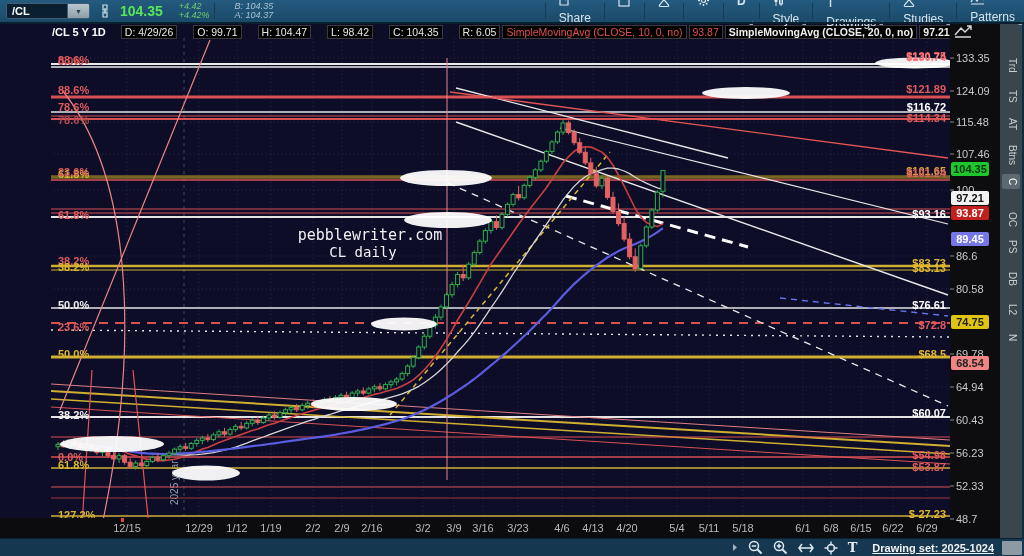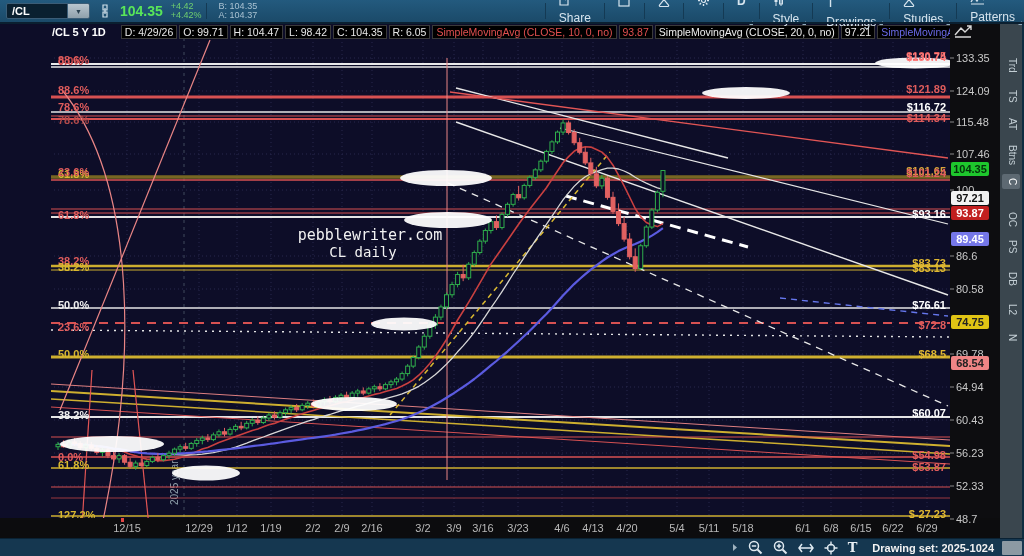--- a/index.html
+++ b/index.html
@@ -14,54 +14,54 @@
   .topbar .sep { width:1px; height:16px; background:#143a54; margin:0 4px; }
   .symbox { display:flex; align-items:center; margin-left:6px; width:84px; height:16px;
     background:#0a2030; border:1px solid #3b5d77; border-radius:2px; }
   .symbox .symtext { flex:1; padding-left:5px; color:#fff; font-weight:bold; font-size:11px; }
   .symbox .caretbox { width:22px; height:14px; background:linear-gradient(#b9c6cf,#8fa0ab);
     border-left:1px solid #3b5d77; border-radius:0 1px 1px 0; color:#29404f; font-size:7px;
     display:flex; align-items:center; justify-content:center; }
   .linkicon { margin-left:10px; display:flex; }
   .tb-title { margin-left:12px; color:#9fb8c8; font-size:12px; white-space:nowrap; }
   .tb-last { margin-left:10px; color:#59e659; font-weight:bold; font-size:14px; }
-  .tb-mini { margin-left:8px; display:flex; flex-direction:column; line-height:9px; font-size:9px; color:#6fcf6f; }
+  .tb-mini { margin-left:16px; display:flex; flex-direction:column; line-height:9px; font-size:9px; color:#6fcf6f;font-style:italic; }
   .tb-mini.gray { color:#a9c2d2; }
   .tb-right { margin-left:auto; display:flex; align-items:center; height:22px; }
   .tbbtn { display:flex; align-items:flex-start; gap:5px; padding:0 9px; height:34px;
     color:#d6e4ee; font-size:12px; position:relative; cursor:default; white-space:nowrap;flex-direction:column; }
   .tbbtn .ddmark { position:absolute; right:2px; bottom:3px; width:0; height:0;
     border-left:4px solid transparent; border-bottom:4px solid #8fa9bc; }
   .tbbtn svg { display:block; }
   .strip2 { position:absolute; left:0; top:22px; width:1024px; height:2px; background:#0a1f30; z-index:30; }
 
   
   .hdr { position:absolute; left:52px; top:25px; width:898px; height:14px; z-index:20;
     display:flex; align-items:center; gap:2px; overflow:hidden; white-space:nowrap; }
   .hdr .tfl { color:#fff; font-weight:bold; font-size:11px; margin-right:13px; }
   .chip { background:#000; border:1px solid #3a3a3a; color:#e8e8e8; font-size:10.5px;
     padding:0 3px; height:14px; line-height:13px; }
   .chip.red { color:#e25050;text-align:right; }
-  .chip.white { color:#efefef; }
+  .chip.white { color:#efefef;font-weight:bold; }
   .chip.blue { color:#6a6ae8; }
 
   
   .tabstrip { position:absolute; left:1000px; top:24px; width:22px; height:514px;
     background:#3a464e; z-index:25; }
   .gtab { position:absolute; left:2px; width:18px; border-radius:2px; color:#c3ced4;
     font-size:10px; text-align:center; writing-mode:vertical-rl; padding:4px 2px; cursor:default; }
   .gtab.active { background:#5d6972; color:#ffffff; }
   .edgeR { position:absolute; left:1022px; top:0; width:2px; height:556px; background:#0e2c40; z-index:26; }
 
   
   .botbar { position:absolute; left:0; top:538px; width:1024px; height:18px;
     background:#153750; border-top:1px solid #0a2234; z-index:30;
     display:flex; align-items:center; justify-content:flex-end; color:#dfe9f0; }
   .botbar .bicon { margin:0 5px; display:flex; align-items:center; }
-  .botbar .dslabel { font-size:11px; font-weight:bold; color:#f2f2f2; margin:0 8px 0 10px; }
+  .botbar .dslabel { font-size:11px; font-weight:bold; color:#f2f2f2; margin:0 8px 0 10px;text-decoration:underline; }
   .botbar .graysq { width:20px; height:14px; background:#8d9aa3; margin-right:2px; border-radius:1px; }
   .botbar .tchar { font-family:"DejaVu Serif", serif; font-weight:bold; font-size:13px; color:#e8eef2; }
 
   svg text { user-select:none; }
 </style>
 </head>
 <body>
 <div id="app">
 
 <div class="topbar">
@@ -153,21 +153,21 @@
       <span>Patterns</span>
           <span class="ddmark"></span>
     </span>
 
   </div>
 </div>
 <div class="strip2"></div>
 
 <div class="hdr">
   <span class="tfl">/CL 5 Y 1D</span>
-  <span id="chipsHost" style="display:flex;gap:2px;">
+  <span id="chipsHost" style="display:flex;gap:16px;">
         <span class="chip">D: 4/29/26</span>
         <span class="chip">O: 99.71</span>
         <span class="chip">H: 104.47</span>
         <span class="chip">L: 98.42</span>
         <span class="chip">C: 104.35</span>
         <span class="chip">R: 6.05</span>
       </span>
   <span class="chip red">SimpleMovingAvg (CLOSE, 10, 0, no)</span>
   <span class="chip red">93.87</span>
   <span class="chip white">SimpleMovingAvg (CLOSE, 20, 0, no)</span>

